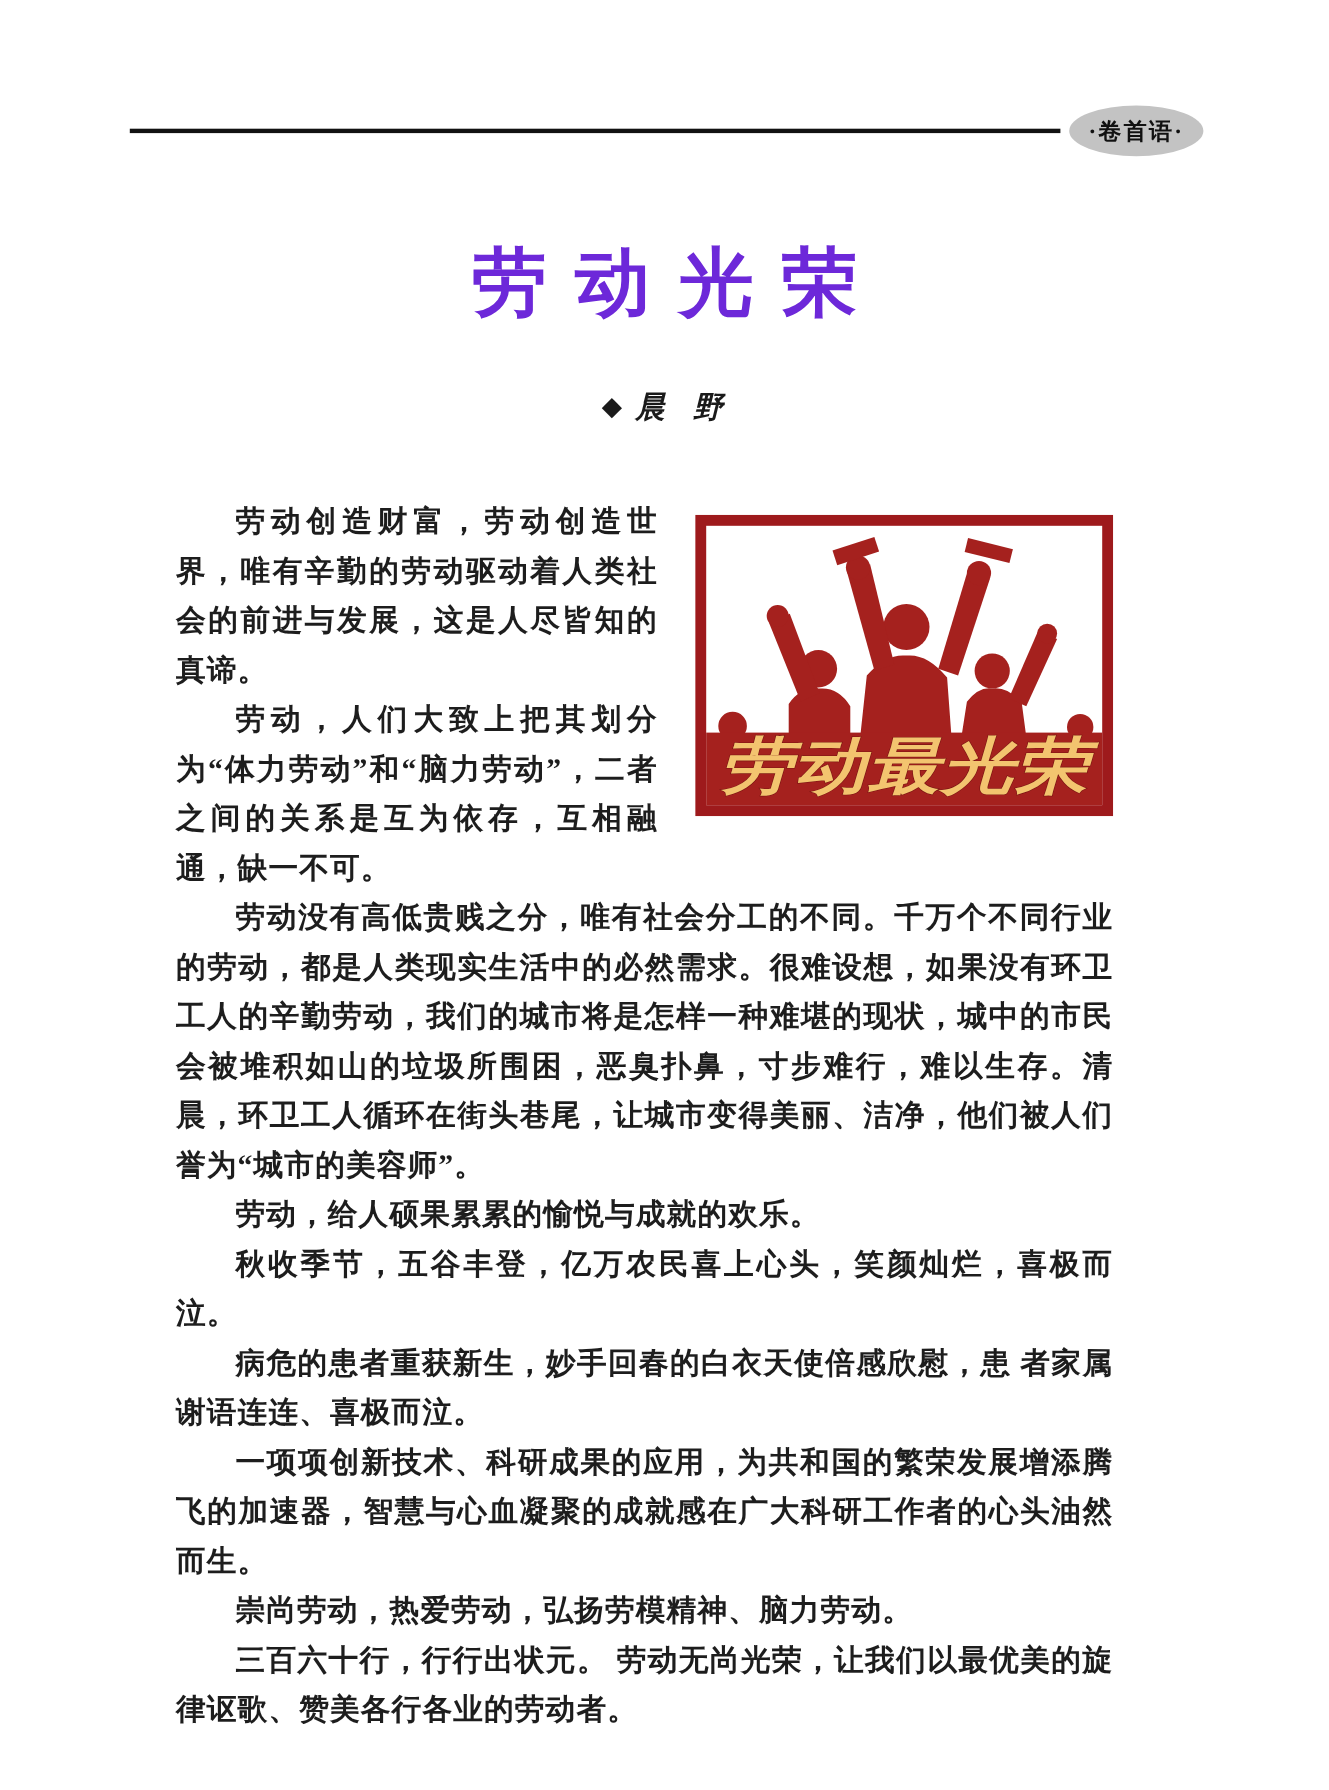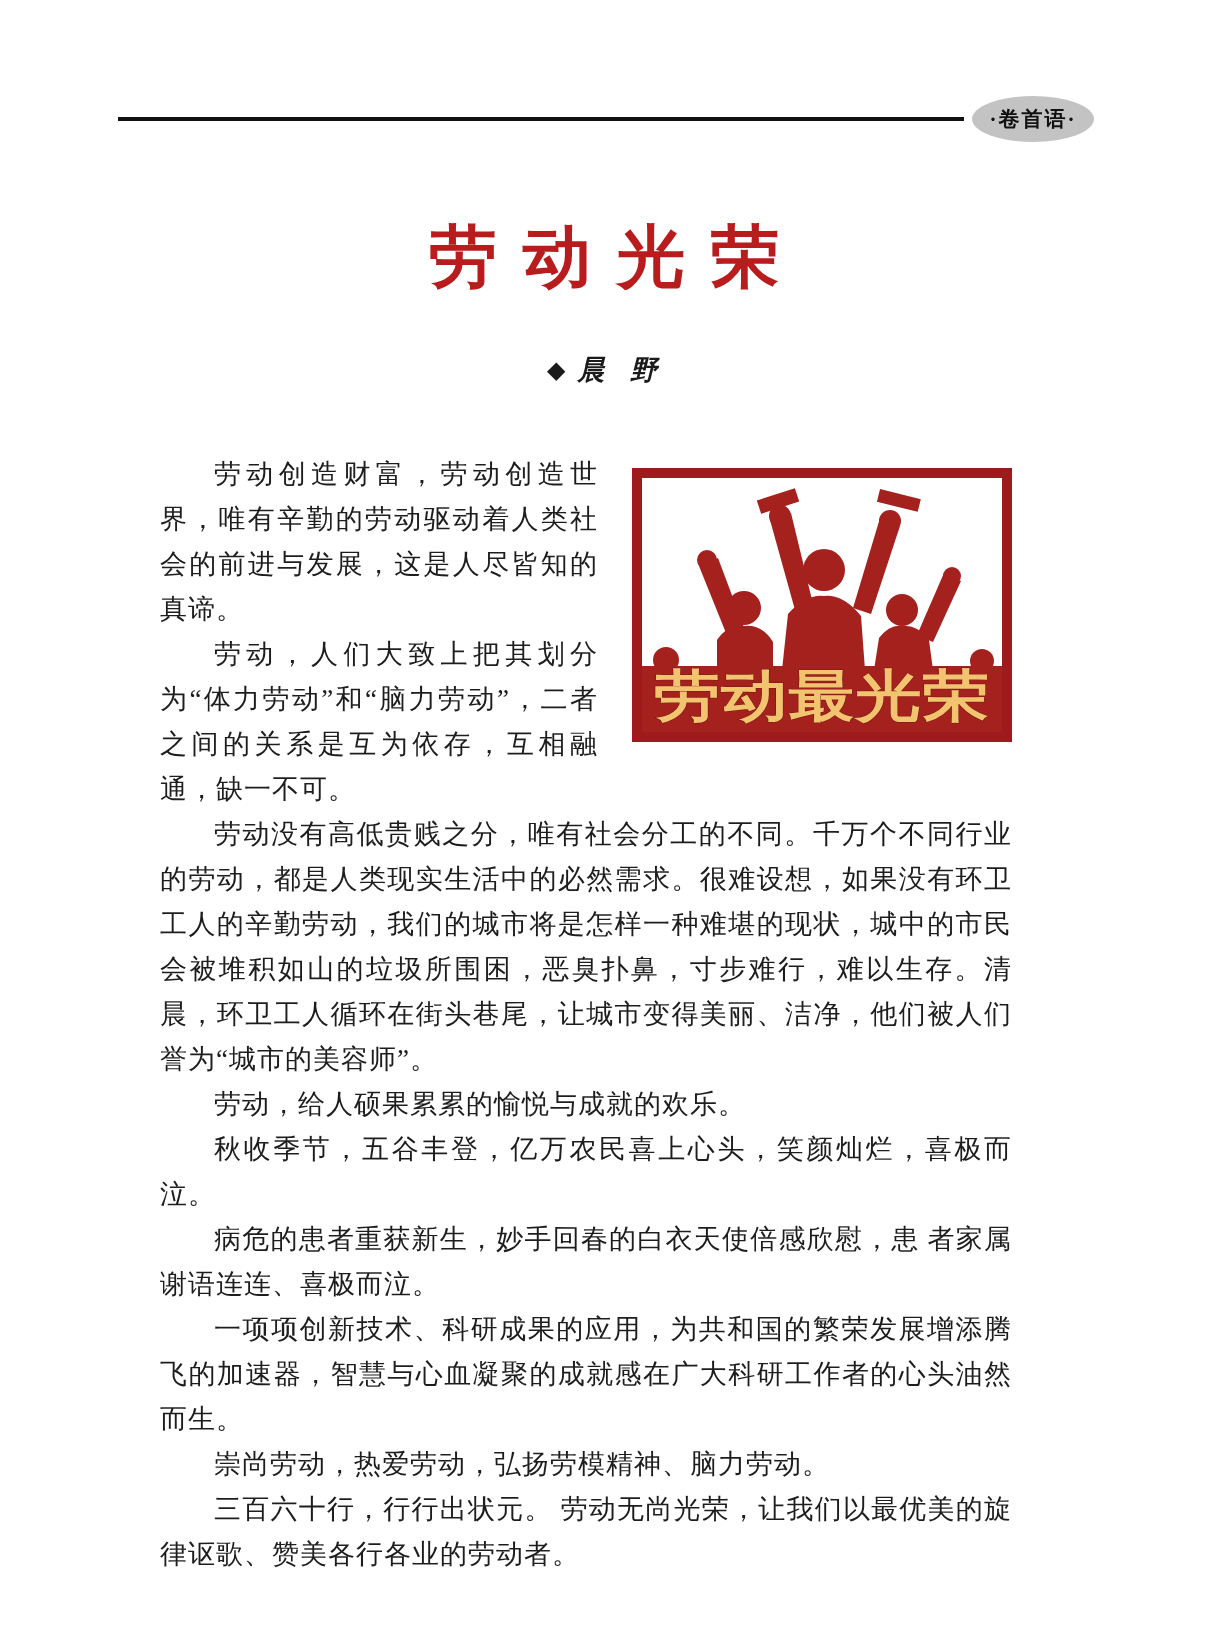--- a/index.html
+++ b/index.html
@@ -35,21 +35,21 @@
   }
   .title {
     position: absolute;
     left: 0; top: 212px;
     width: 1208px;
     text-align: center;
     font-size: 68px;
     font-weight: 900;
     letter-spacing: 26px;
     text-indent: 26px; 
-    color: #b91c1c;
+    color: #6d28d9;
   }
   .byline {
     position: absolute;
     left: 0; top: 352px;
     width: 1208px;
     text-align: center;
     display: flex; align-items: center; justify-content: center;
     gap: 12px;
   }
   .byline .marker {
@@ -68,26 +68,27 @@
   .article {
     position: absolute;
     left: 160px; top: 452px;
     width: 852px;
     font-size: 27px;
     line-height: 45px;
     letter-spacing: 1px;
     text-align: justify;
     color: #1d1d1d;
   }
-  .article p { text-indent: 2em; }
+  .article p { text-indent: 2em; font-weight: bold; }
   .poster {
     float: right;
     width: 380px;
     height: 274px;
     margin: 16px 0 14px 34px;
+    font-style: italic;
   }
   .poster svg { display: block; width: 100%; height: 100%; }
 </style>
 </head>
 <body>
 
 <div class="page">
 
   <div class="header-rule"></div>
 

